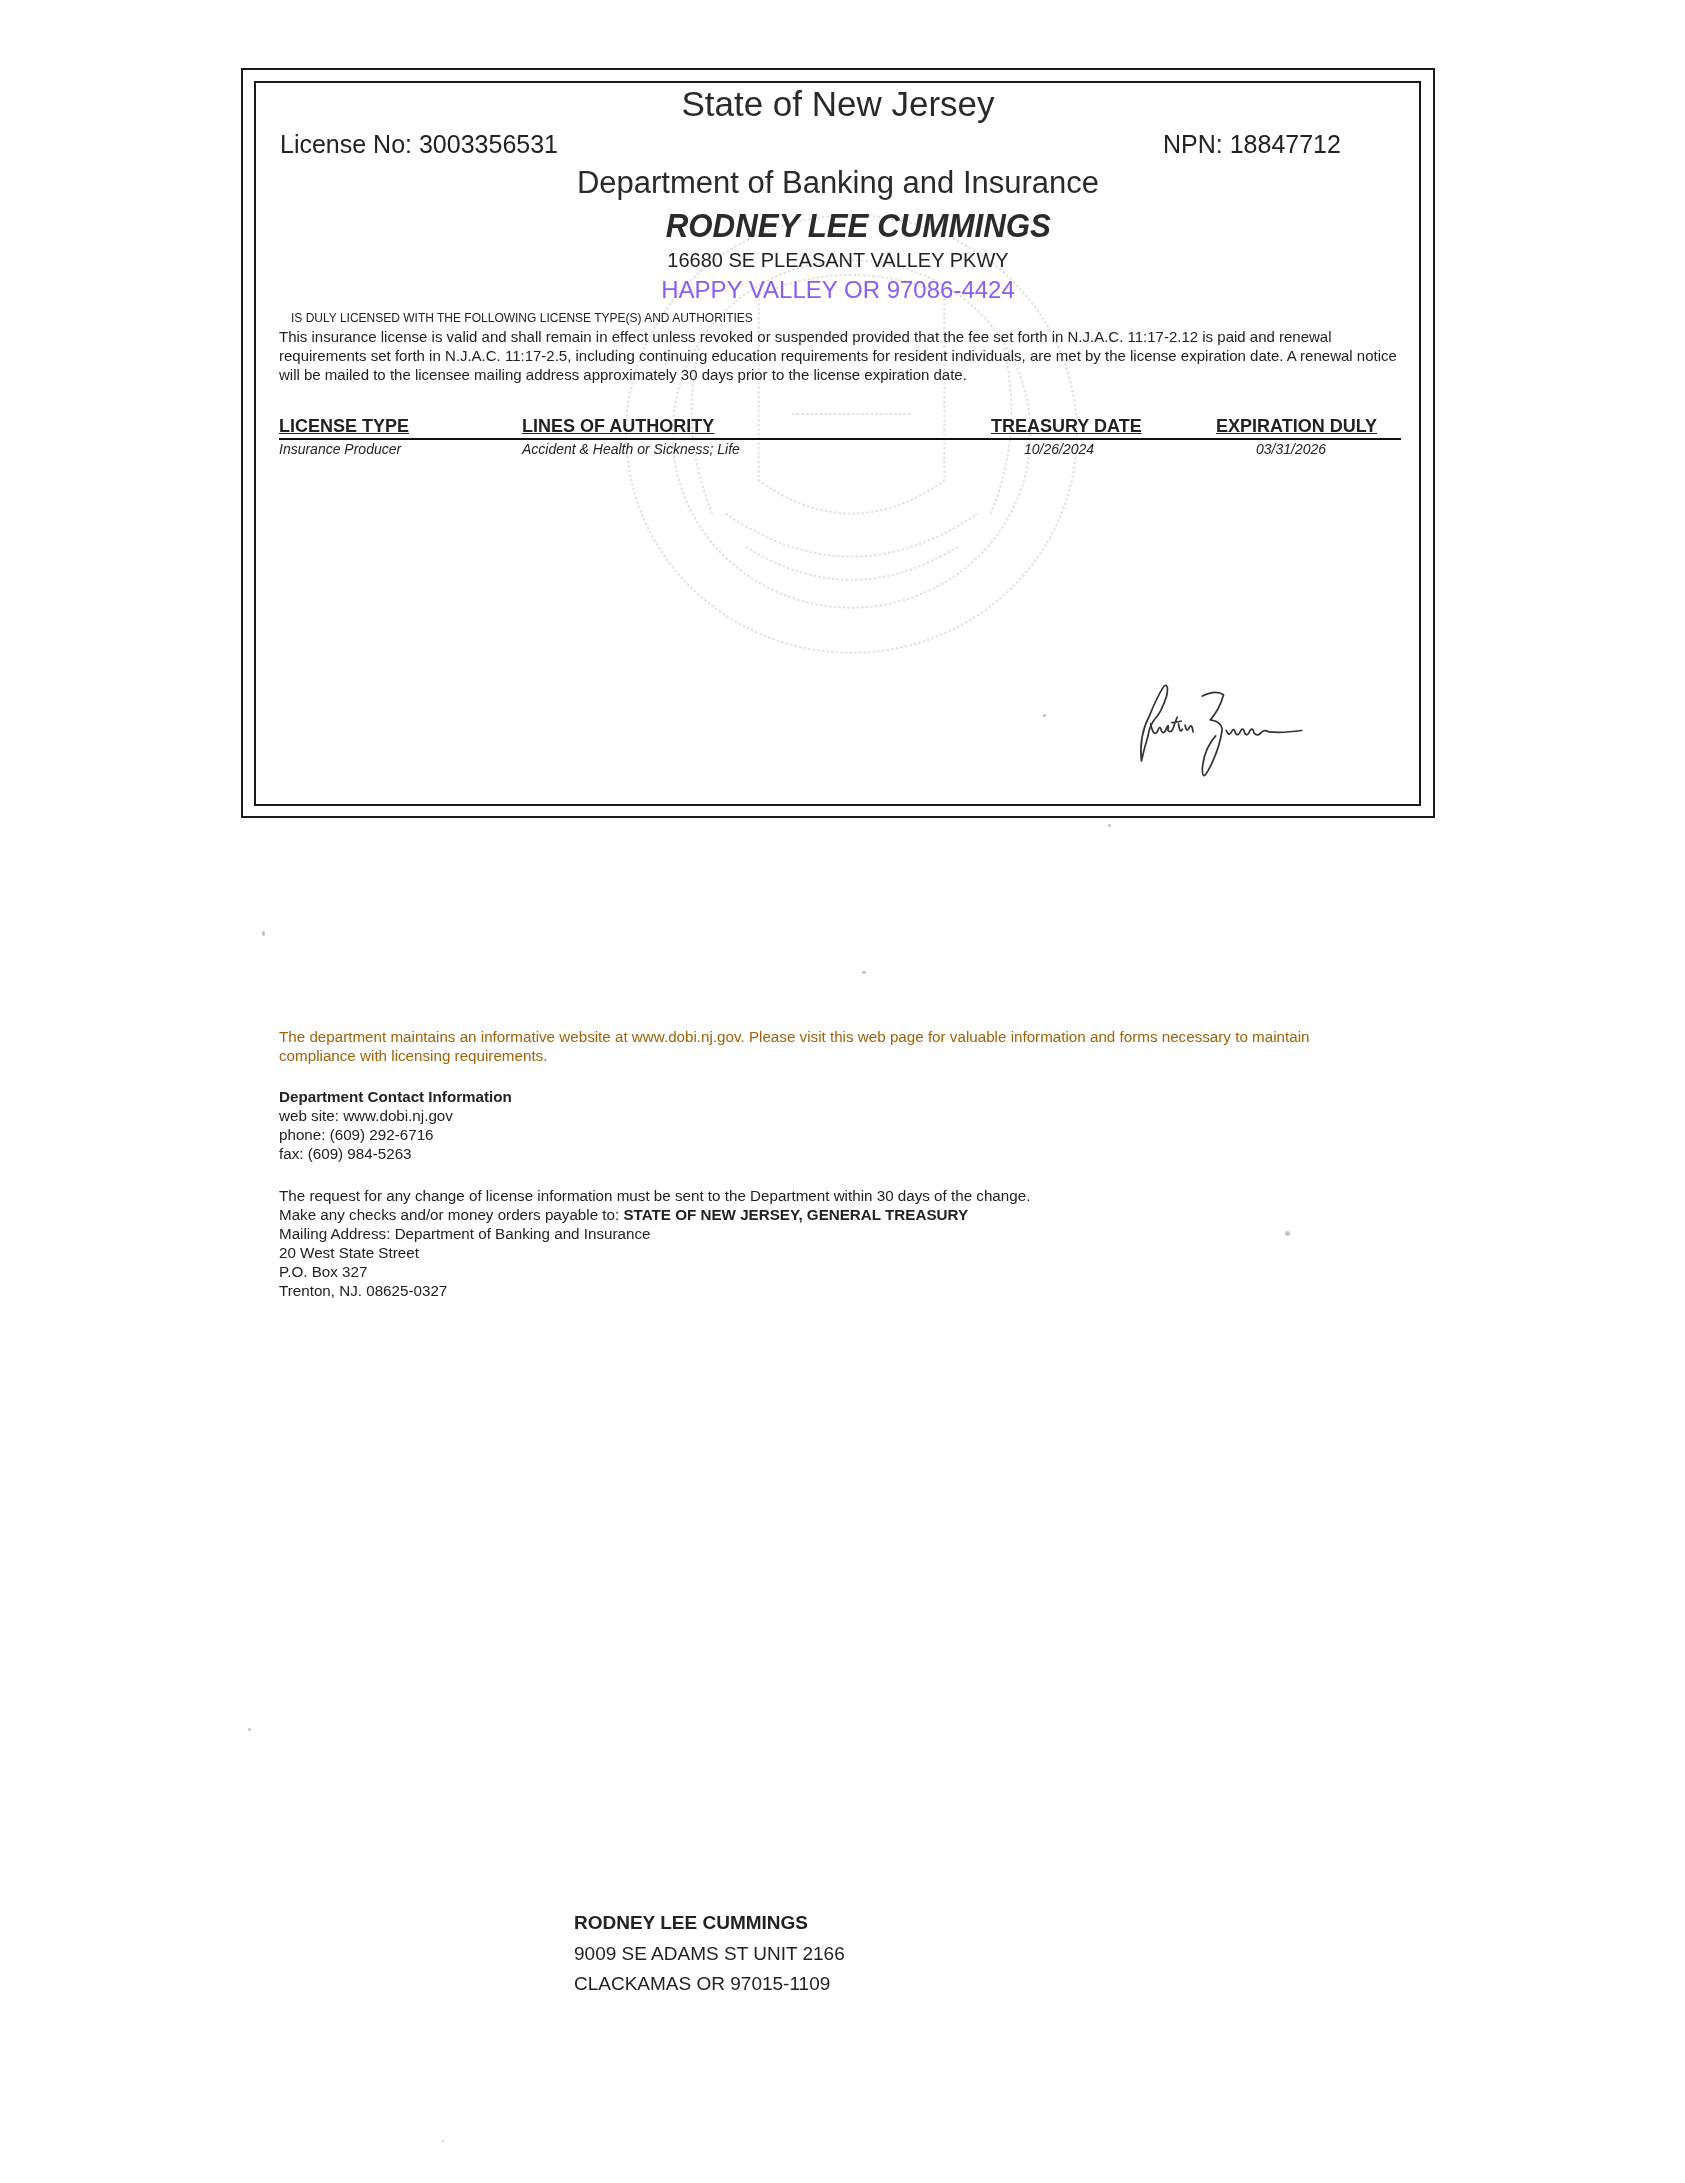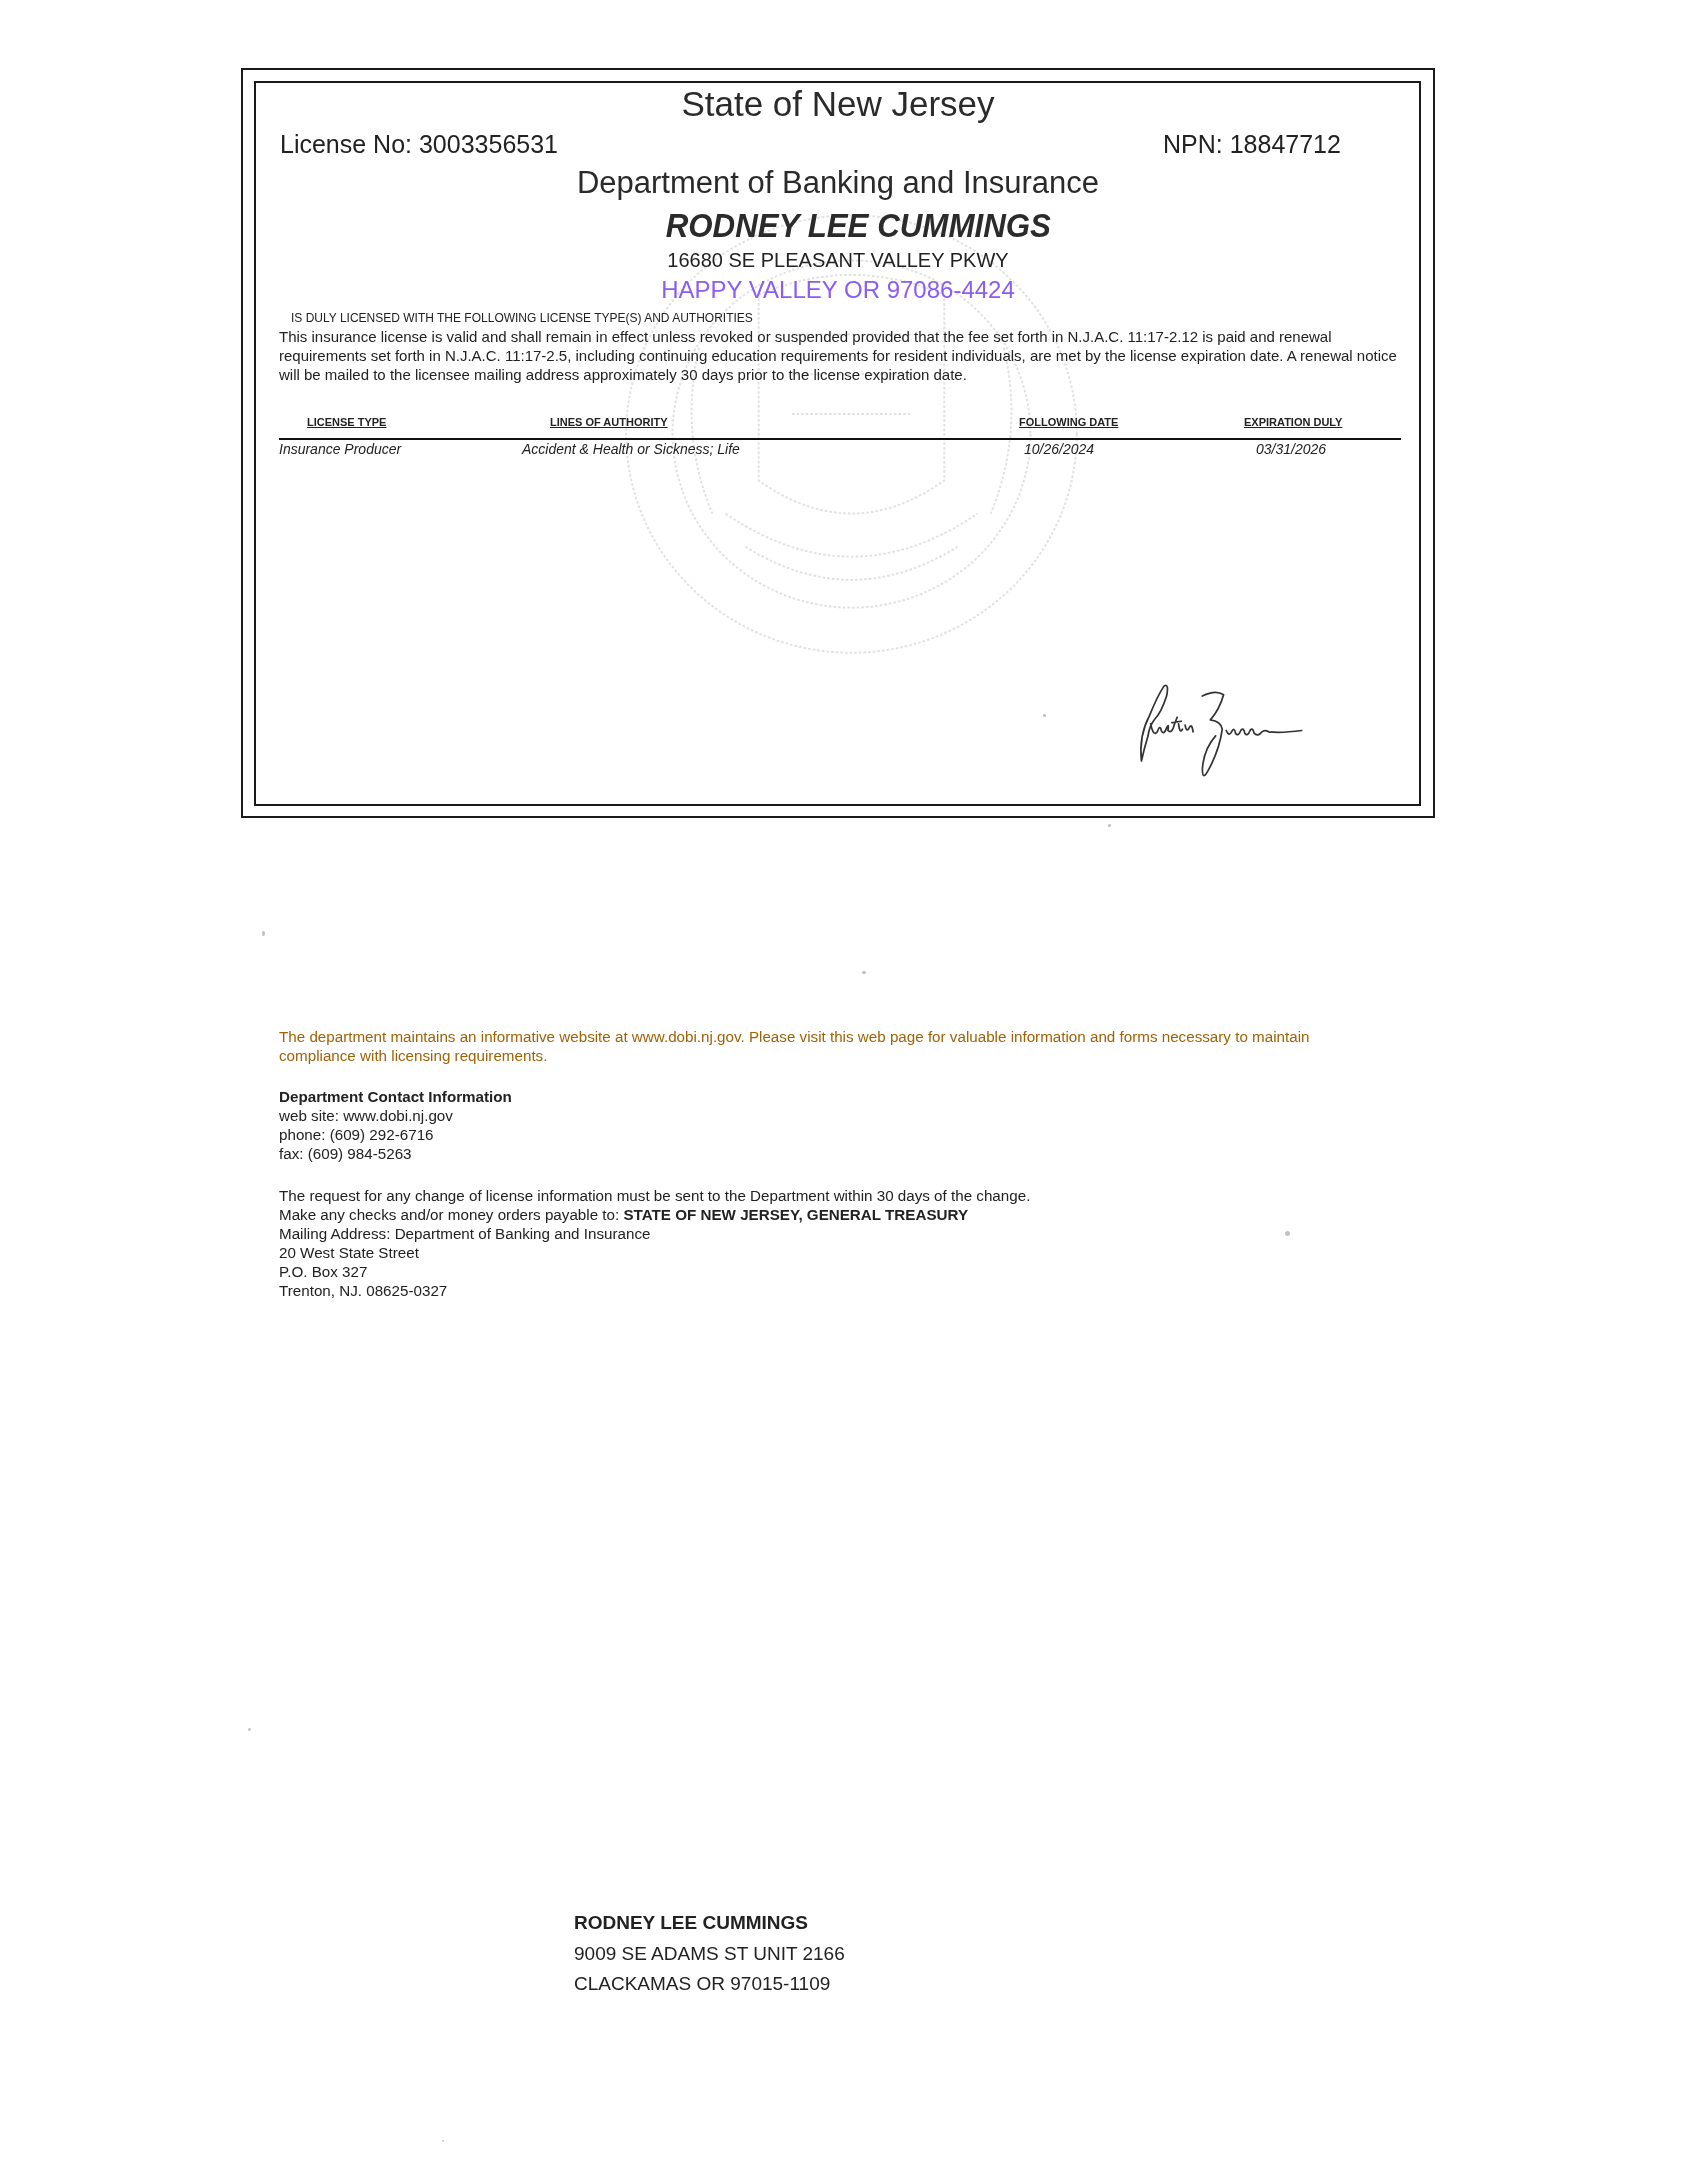--- a/index.html
+++ b/index.html
@@ -118,25 +118,24 @@
       position: relative;
       height: 22.5px;
       border-bottom: 2.6px solid #111;
     }
     .lic-head span, .lic-row span {
       position: absolute;
       white-space: nowrap;
     }
     .lic-head span {
       top: 1.3px;
-      font-size: 11px;
+      font-size: 18px;
       font-weight: bold;
       text-decoration: underline;
       color: #222;
-      margin-left: 28px;
     }
     .lic-row {
       position: relative;
       height: 20px;
       font-style: italic;
     }
     .lic-row span {
       top: 1.3px;
       font-size: 14px;
       color: #222;
@@ -218,21 +217,21 @@
 <div class="abs addr1">16680 SE PLEASANT VALLEY PKWY</div>
 <div class="abs addr2">HAPPY VALLEY OR 97086-4424</div>
 
 <div class="abs duly">IS DULY LICENSED WITH THE FOLLOWING LICENSE TYPE(S) AND AUTHORITIES</div>
 <div class="abs validity">This insurance license is valid and shall remain in effect unless revoked or suspended provided that the fee set forth in N.J.A.C. 11:17-2.12 is paid and renewal requirements set forth in N.J.A.C. 11:17-2.5, including continuing education requirements for resident individuals, are met by the license expiration date. A renewal notice will be mailed to the licensee mailing address approximately 30 days prior to the license expiration date.</div>
 
 <div class="abs lic-table">
   <div class="lic-head">
     <span class="c1">LICENSE TYPE</span>
     <span class="c2">LINES OF AUTHORITY</span>
-    <span class="c3h">FOLLOWING DATE</span>
+    <span class="c3h">TREASURY DATE</span>
     <span class="c4h">EXPIRATION DULY</span>
   </div>
   <div class="lic-row">
     <span class="c1">Insurance Producer</span>
     <span class="c2">Accident &amp; Health or Sickness; Life</span>
     <span class="c3">10/26/2024</span>
     <span class="c4">03/31/2026</span>
   </div>
 </div>
 

